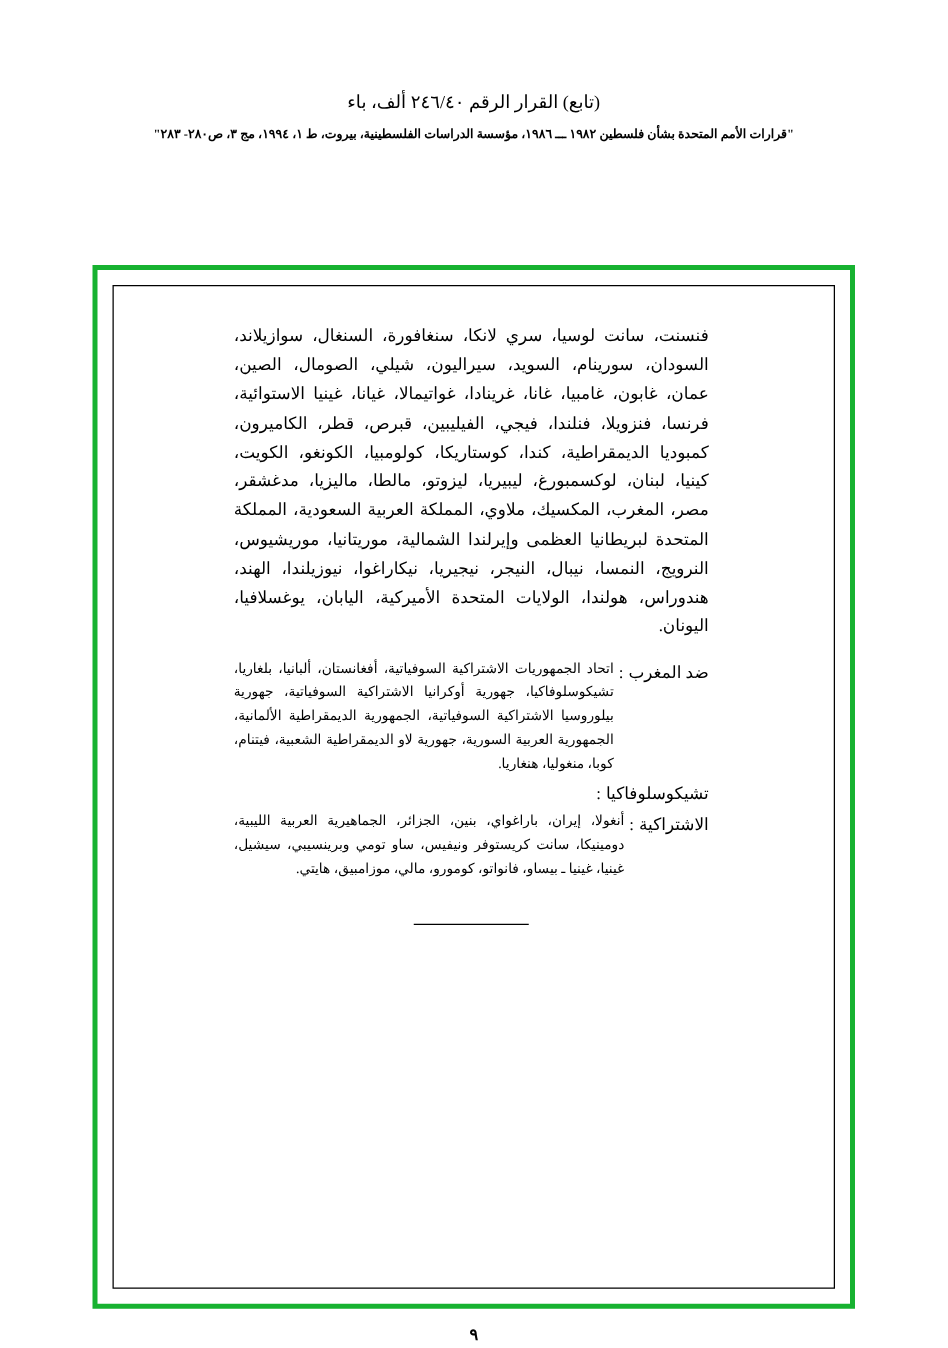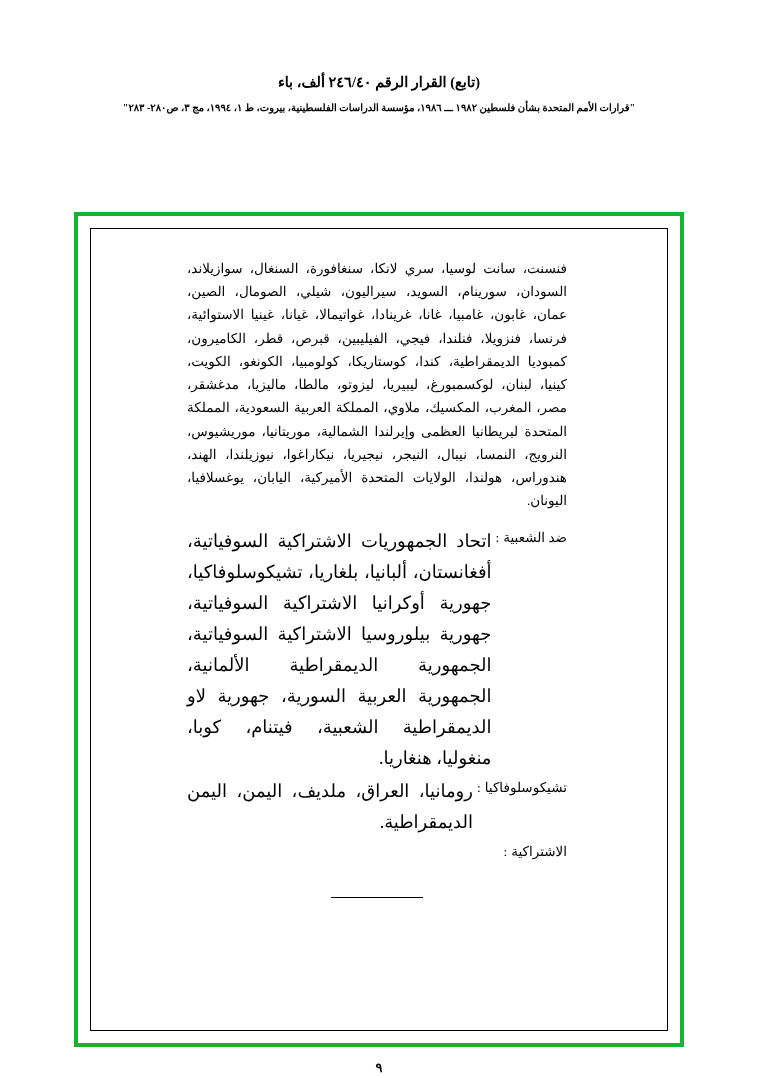--- a/index.html
+++ b/index.html
@@ -21,21 +21,21 @@
     position: relative;
     box-sizing: border-box;
     padding: 0;
   }
   .doc-header {
     text-align: center;
     margin-top: 72px;
   }
   .doc-title {
     font-size: 14.5px;
-    font-weight: bold;
+    font-weight: normal;
     letter-spacing: 0;
     direction: rtl;
     line-height: 1.4;
   }
   .doc-source {
     font-size: 10px;
     font-weight: bold;
     direction: rtl;
     margin-top: 9px;
     line-height: 1.4;
@@ -92,21 +92,21 @@
     letter-spacing: 0.5px;
   }
   .row .colon {
     flex: 0 0 auto;
     font-size: 13.5px;
     line-height: 1.72;
     padding: 0 4px;
   }
   .row .value {
     flex: 1 1 auto;
-    font-size: 18px;
+    font-size: 11px;
     line-height: 1.72;
     text-align: justify;
     text-align-last: right;
   }
   .rule {
     width: 92px;
     height: 0;
     border-top: 1.5px solid #000000;
     margin: 34px auto 0 auto;
   }
@@ -133,34 +133,34 @@
   <div class="green-frame">
     <div class="inner-frame">
 
       <div class="content">
 
         <p class="para">فنسنت، سانت لوسيا، سري لانكا، سنغافورة، السنغال، سوازيلاند، السودان، سورينام، السويد، سيراليون، شيلي، الصومال، الصين، عمان، غابون، غامبيا، غانا، غرينادا، غواتيمالا، غيانا، غينيا الاستوائية، فرنسا، فنزويلا، فنلندا، فيجي، الفيليبين، قبرص، قطر، الكاميرون، كمبوديا الديمقراطية، كندا، كوستاريكا، كولومبيا، الكونغو، الكويت، كينيا، لبنان، لوكسمبورغ، ليبيريا، ليزوتو، مالطا، ماليزيا، مدغشقر، مصر، المغرب، المكسيك، ملاوي، المملكة العربية السعودية، المملكة المتحدة لبريطانيا العظمى وإيرلندا الشمالية، موريتانيا، موريشيوس، النرويج، النمسا، نيبال، النيجر، نيجيريا، نيكاراغوا، نيوزيلندا، الهند، هندوراس، هولندا، الولايات المتحدة الأميركية، اليابان، يوغسلافيا، اليونان.</p>
 
         <div class="listblock">
 
           <div class="row">
-            <div class="label">ضد الشعبية</div>
+            <div class="label">ضد المغرب</div>
             <div class="colon">:</div>
             <div class="value">اتحاد الجمهوريات الاشتراكية السوفياتية، أفغانستان، ألبانيا، بلغاريا، تشيكوسلوفاكيا، جهورية أوكرانيا الاشتراكية السوفياتية، جهورية بيلوروسيا الاشتراكية السوفياتية، الجمهورية الديمقراطية الألمانية، الجمهورية العربية السورية، جهورية لاو الديمقراطية الشعبية، فيتنام، كوبا، منغوليا، هنغاريا.</div>
           </div>
 
           <div class="row">
             <div class="label">تشيكوسلوفاكيا</div>
             <div class="colon">:</div>
-            <div class="value">رومانيا، العراق، ملديف، اليمن، اليمن الديمقراطية.</div>
           </div>
 
           <div class="row">
             <div class="label">الاشتراكية</div>
             <div class="colon">:</div>
+            <div class="value">أنغولا، إيران، باراغواي، بنين، الجزائر، الجماهيرية العربية الليبية، دومينيكا، سانت كريستوفر ونيفيس، ساو تومي وبرينسيبي، سيشيل، غينيا، غينيا ـ بيساو، فانواتو، كومورو، مالي، موزامبيق، هايتي.</div>
           </div>
 
         </div>
 
         <div class="rule"></div>
 
       </div>
 
     </div>
   </div>

